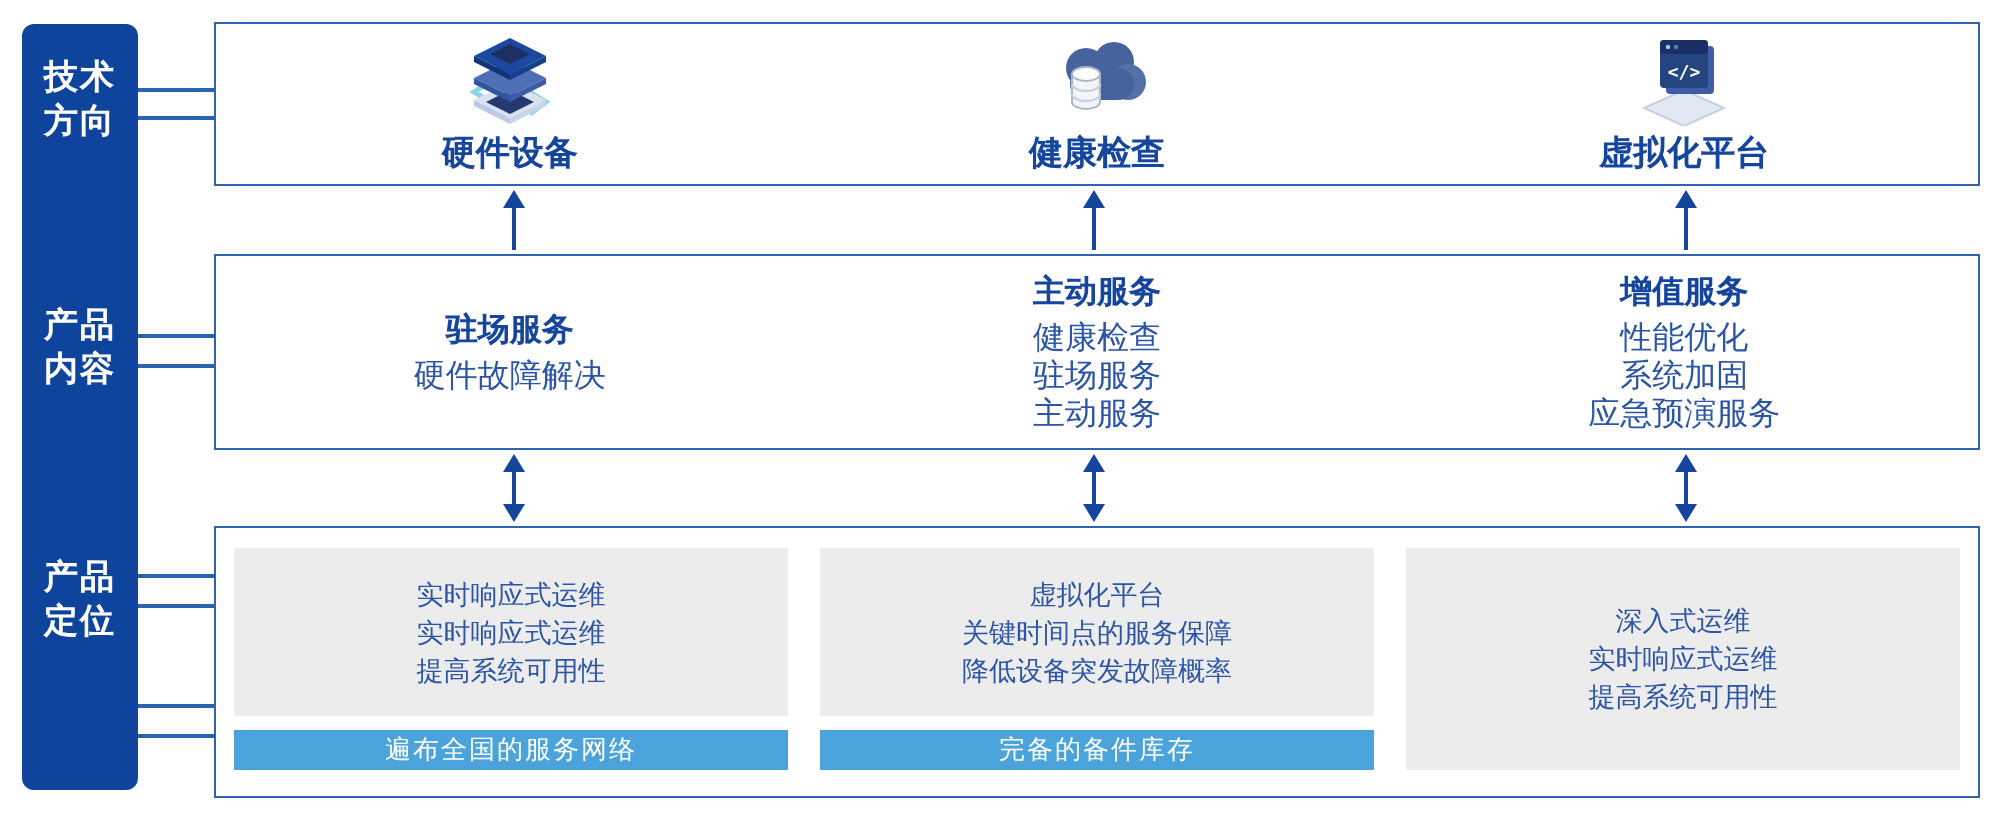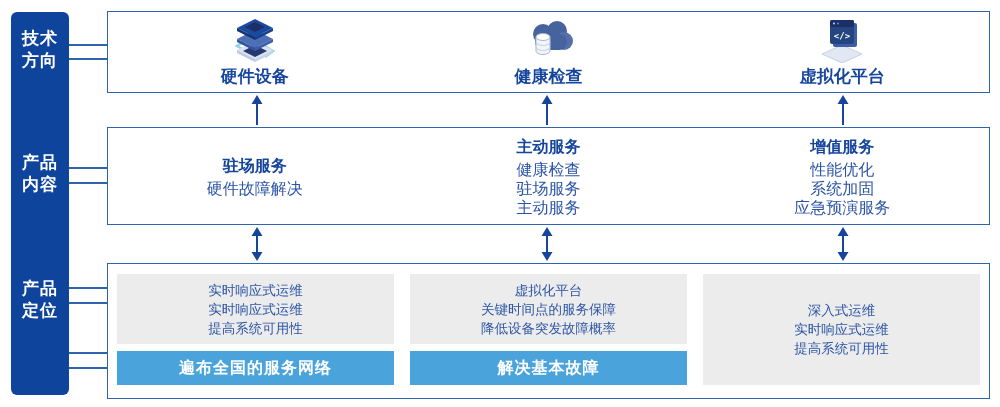--- a/index.html
+++ b/index.html
@@ -25,22 +25,22 @@
   .box-svc{top:127px;height:98px;}
   .svc-col{flex:1;display:flex;flex-direction:column;align-items:center;justify-content:center;text-align:center;}
   .svc-heading{color:#16459D;font-weight:bold;font-size:16px;line-height:22px;margin-bottom:2px;}
   .svc-item{color:#2D55A5;font-size:16px;line-height:19px;}
 
   .box-pos{top:263px;height:136px;padding:10px 9px 13px 9px;gap:16px;}
   .pos-col{flex:1;display:flex;flex-direction:column;}
   .pos-panel{flex:1;background:#ECECEC;display:flex;flex-direction:column;
     align-items:center;justify-content:center;text-align:center;}
   .pos-line{color:#2D55A5;font-size:13.5px;line-height:19px;}
-  .pos-bar{height:34px;margin-top:7px;background:#4AA4DB;color:#ffffff;
-    font-weight:bold;font-size:16px;display:flex;align-items:center;justify-content:center;letter-spacing:1px;}
+  .pos-bar{height:20px;margin-top:7px;background:#4AA4DB;color:#ffffff;
+    font-weight:normal;font-size:13px;display:flex;align-items:center;justify-content:center;letter-spacing:1px;}
 
   .arrow{position:absolute;}
 </style>
 </head>
 <body>
 
 <div class="canvas">
 
   <div class="conn" style="top:44px"></div>
   <div class="conn" style="top:58px"></div>
@@ -168,21 +168,21 @@
         <div class="pos-line">提高系统可用性</div>
       </div>
       <div class="pos-bar">遍布全国的服务网络</div>
     </div>
     <div class="pos-col">
       <div class="pos-panel">
         <div class="pos-line">虚拟化平台</div>
         <div class="pos-line">关键时间点的服务保障</div>
         <div class="pos-line">降低设备突发故障概率</div>
       </div>
-      <div class="pos-bar">解决基本故障</div>
+      <div class="pos-bar">完备的备件库存</div>
     </div>
     <div class="pos-col">
       <div class="pos-panel">
         <div class="pos-line">深入式运维</div>
         <div class="pos-line">实时响应式运维</div>
         <div class="pos-line">提高系统可用性</div>
       </div>
     </div>
   </div>
 

